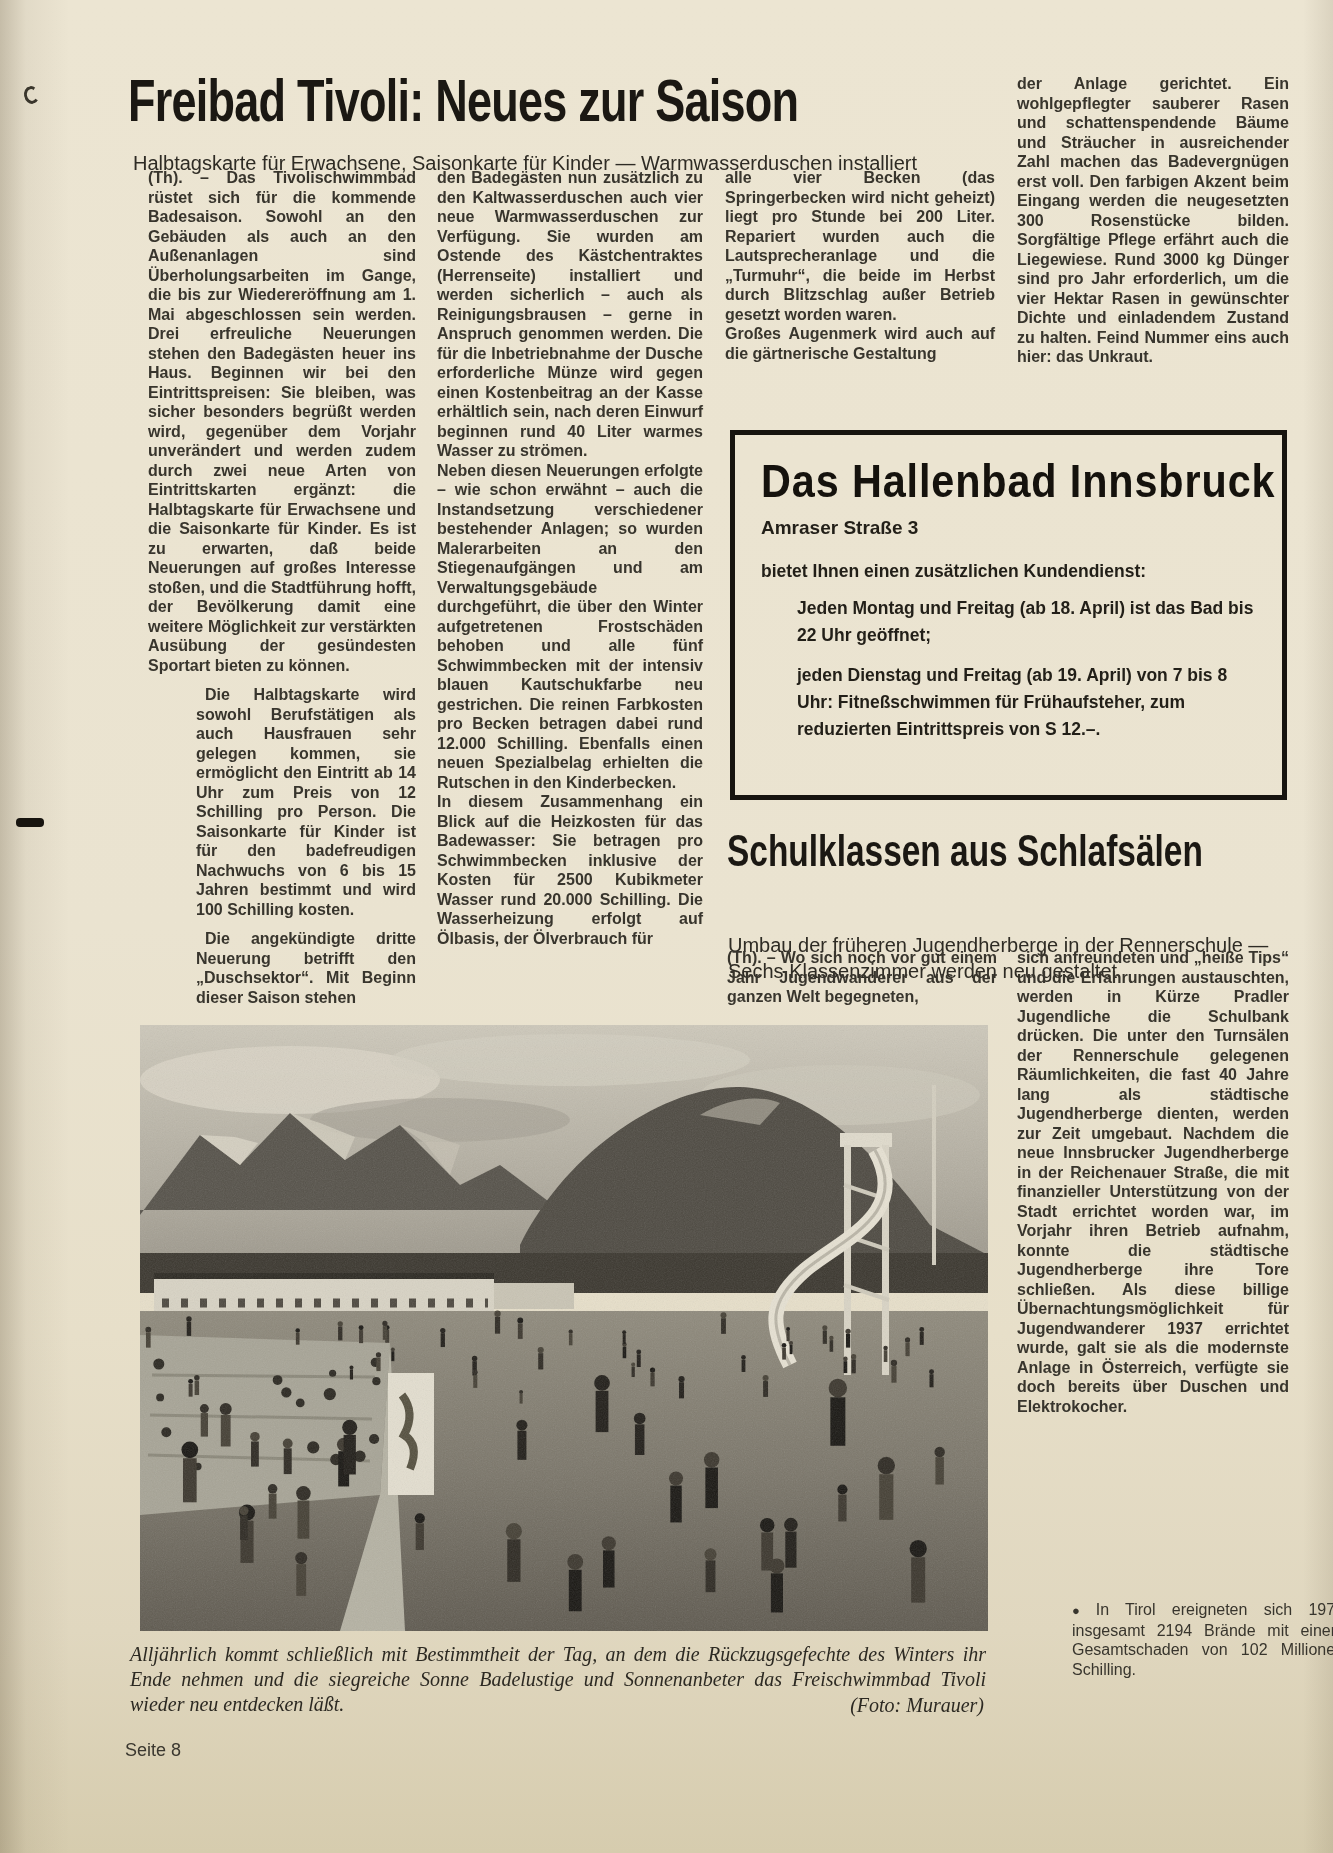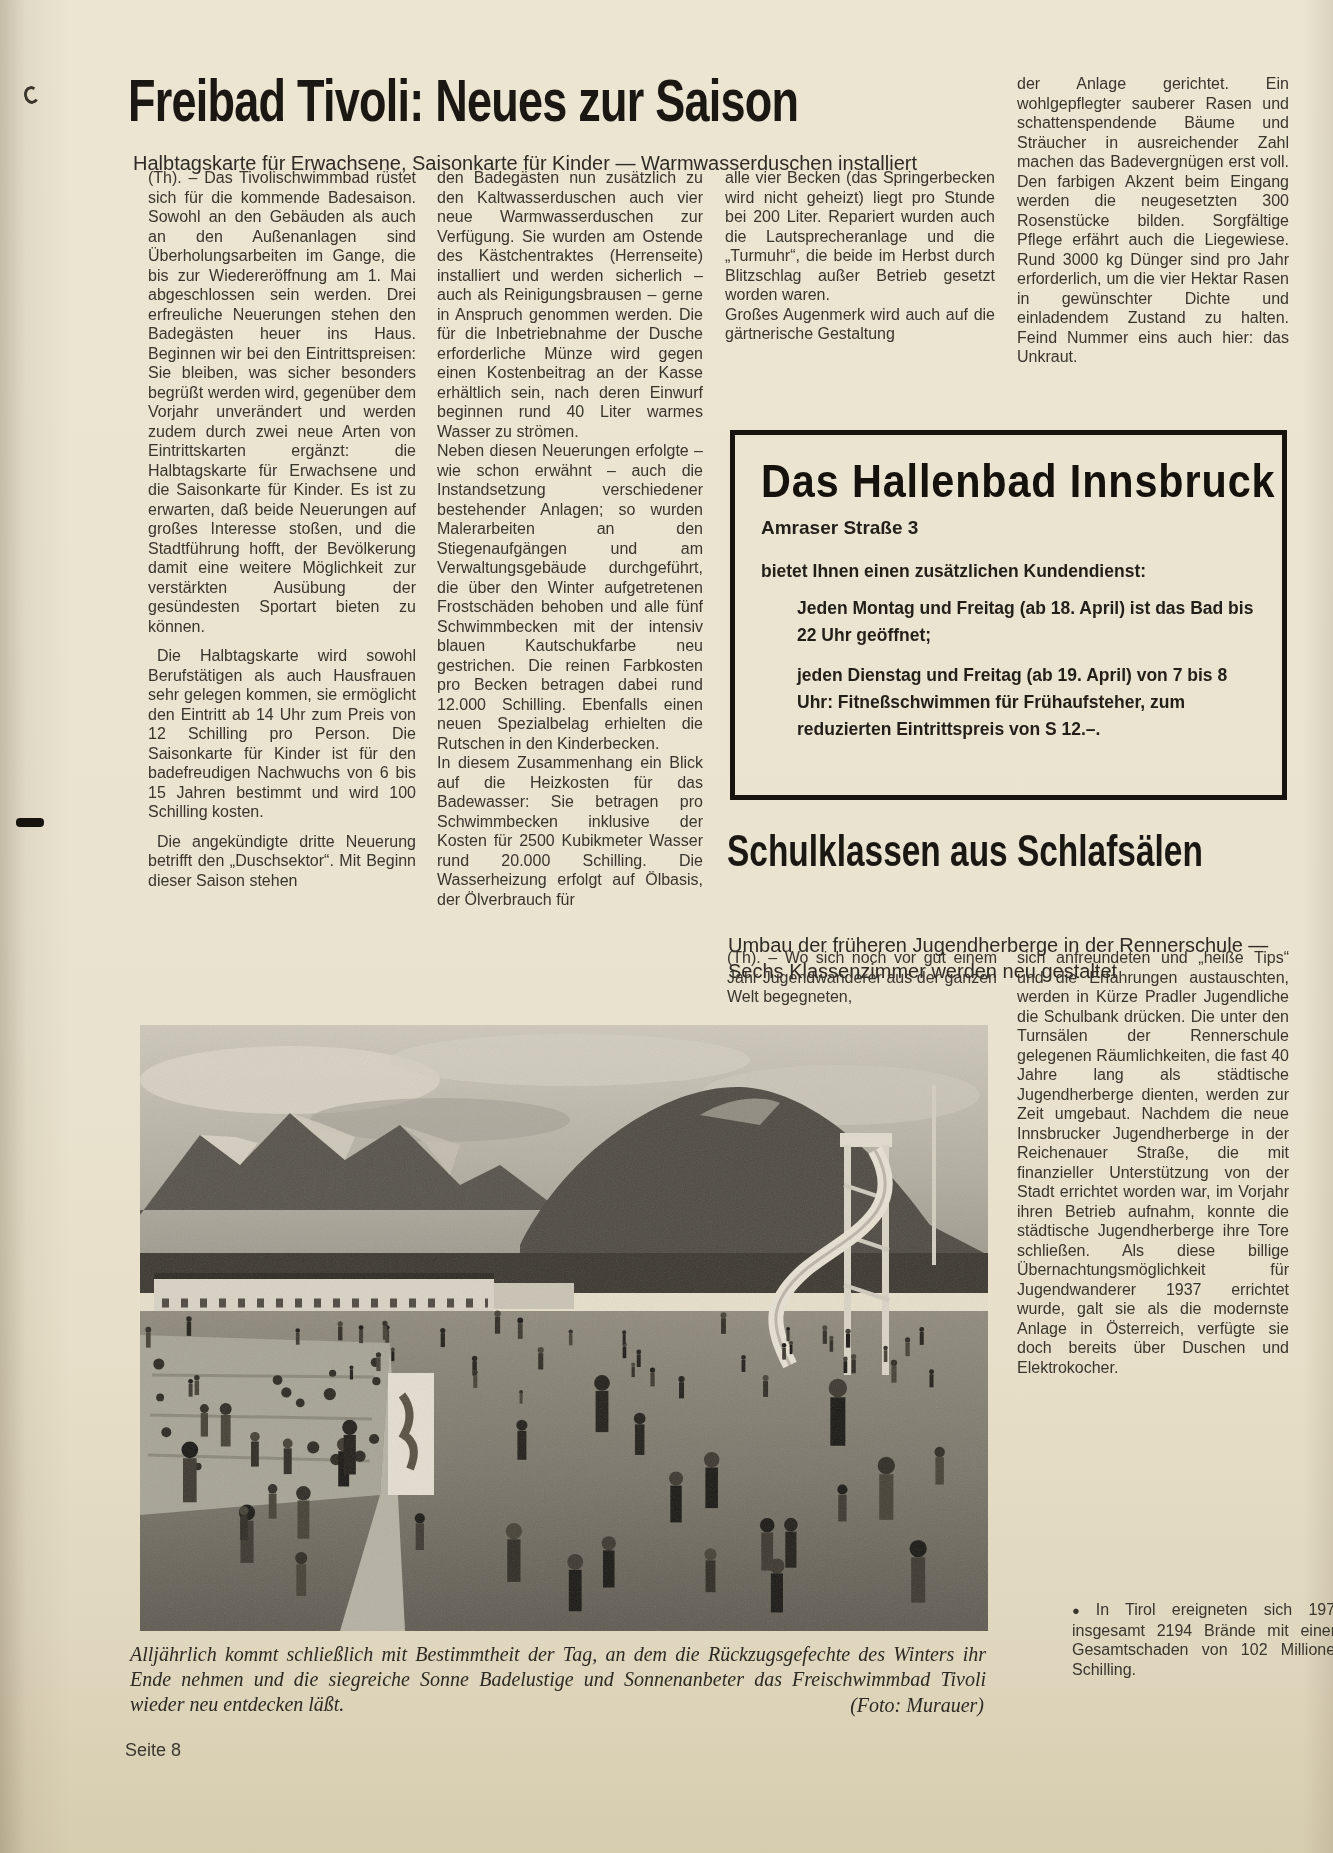--- a/index.html
+++ b/index.html
@@ -9,22 +9,22 @@
       linear-gradient(90deg, rgba(60,45,20,.22) 0px, rgba(60,45,20,.06) 26px, rgba(60,45,20,0) 70px),
       linear-gradient(270deg, rgba(60,45,20,.10) 0px, rgba(60,45,20,0) 30px),
       linear-gradient(180deg, #ece5d2 0%, #eae3d0 50%, #e7dfc9 72%, #e0d7bf 88%, #d6ccae 100%);
     font-family:"Liberation Sans",sans-serif;color:#36332b;
   }
   .abs{position:absolute;}
   h1,h2{margin:0;font-weight:bold;color:#1b1813;white-space:nowrap;}
   .headline1{top:66px;left:128px;font-size:60px;letter-spacing:-1px;transform:scaleX(.75);transform-origin:left top;}
   .subhead1{top:152px;left:133px;font-size:20px;color:#2e2b24;}
   .col{font-size:16px;line-height:19.5px;text-align:justify;hyphens:auto;-webkit-hyphens:auto;color:#38352d;}
-  .col p{margin:0;}
-  .col.gap p + p{margin-top:10px;text-indent:9px;}
+  .col p{margin:0;font-weight:bold;}
+  .col.gap p + p{margin-top:10px;text-indent:9px;margin-left:48px;}
   .col2like p + p{margin-top:0;}
   .adbox{left:730px;top:430px;width:557px;height:370px;border:5px solid #17140f;box-sizing:border-box;padding:18px 28px 0 26px;}
   .ad-title{font-size:47px;font-weight:bold;color:#15120d;letter-spacing:1px;transform:scaleX(.88);transform-origin:left top;white-space:nowrap;}
   .ad-addr{font-size:19px;font-weight:bold;margin-top:9px;color:#221f18;}
   .ad-intro{font-size:17.5px;font-weight:bold;margin-top:22px;color:#221f18;}
   .ad-offer{font-size:17.5px;font-weight:bold;line-height:27px;margin:13px 0 0 36px;color:#221f18;text-align:left;}
   .ad-note{font-size:17.5px;line-height:22px;margin-top:15px;color:#2e2b24;text-align:justify;}
   .headline2{top:826px;left:727px;font-size:44px;transform:scaleX(.76);transform-origin:left top;}
   .subhead2{top:884px;left:728px;width:560px;font-size:20px;line-height:26px;color:#2e2b24;margin-top:48px;}
   .caption{top:1642px;left:130px;width:856px;font-family:"Liberation Serif",serif;font-style:italic;font-size:20px;line-height:25px;text-align:justify;color:#2c2922;}

